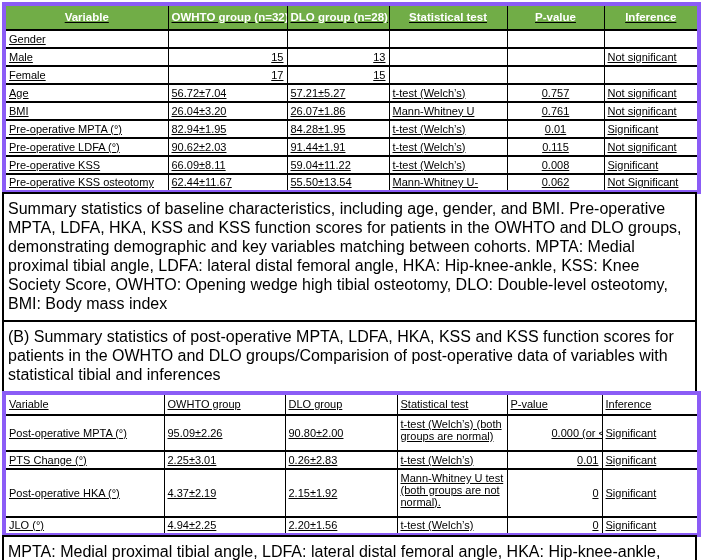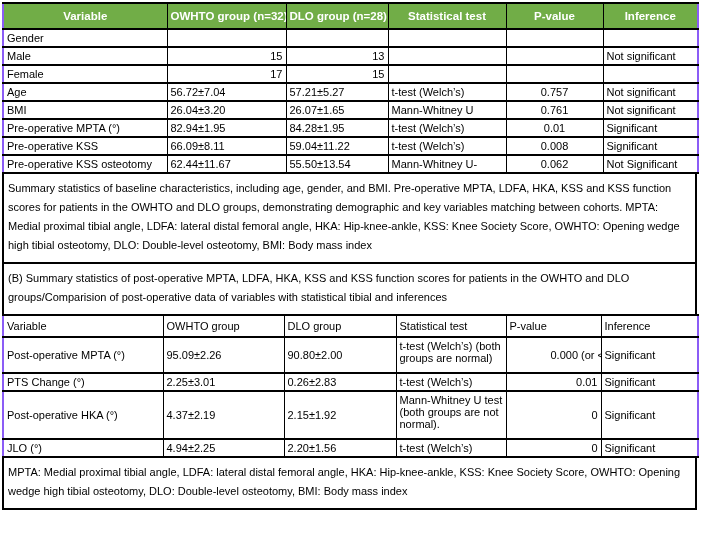--- a/index.html
+++ b/index.html
@@ -13,21 +13,22 @@
     overflow: hidden;
   }
   .sheet {
     padding: 2px 0 0 2px;
     width: 699px;
   }
   table {
     border-collapse: collapse;
     table-layout: fixed;
     width: 695px;
-    border: 2px solid #8b5cf6;
+    border: 4px solid #8b5cf6;
+    text-decoration: underline;
   }
   td, th {
     border: solid #000;
     border-width: 2px 1px;
     font-size: 11px;
     line-height: 13px;
     padding: 0 3px;
     overflow: hidden;
     vertical-align: middle;
     white-space: nowrap;
@@ -46,21 +47,21 @@
   .ta tbody tr { height: 18px; }
   .ta td:nth-child(5) { text-align: center; }
   .num { text-align: right; padding-left: 32px; }
   
   .block {
     box-sizing: border-box;
     width: 695px;
     border: 2px solid #000;
     margin-top: -2px;
     padding: 5px 4px 7px 4px;
-    font-size: 11px;
+    font-size: 16px;
     line-height: 19px;
   }
   .block p { margin: 0; }
   
   .tb { margin-top: -2px; }
   .tb thead tr { height: 22px; }
   .tb tbody tr { height: 18px; }
   .tb td:nth-child(5) { text-align: right; padding-left: 44px; }
   .tb td.wrapcell { white-space: normal; line-height: 12px; padding-top: 2px; padding-bottom: 8px; }
   .tb td.pl { text-align: left; }
@@ -119,32 +120,40 @@
         <td>Age</td>
         <td>56.72±7.04</td>
         <td>57.21±5.27</td>
         <td>t-test (Welch’s)</td>
         <td>0.757</td>
         <td>Not significant</td>
       </tr>
       <tr>
         <td>BMI</td>
         <td>26.04±3.20</td>
-        <td>26.07±1.65</td>
+        <td>26.07±1.86</td>
         <td>Mann-Whitney U</td>
         <td>0.761</td>
         <td>Not significant</td>
       </tr>
       <tr>
         <td>Pre-operative MPTA (°)</td>
         <td>82.94±1.95</td>
         <td>84.28±1.95</td>
         <td>t-test (Welch’s)</td>
         <td>0.01</td>
         <td>Significant</td>
+      </tr>
+      <tr>
+        <td>Pre-operative LDFA (°)</td>
+        <td>90.62±2.03</td>
+        <td>91.44±1.91</td>
+        <td>t-test (Welch’s)</td>
+        <td>0.115</td>
+        <td>Not significant</td>
       </tr>
       <tr>
         <td>Pre-operative KSS</td>
         <td>66.09±8.11</td>
         <td>59.04±11.22</td>
         <td>t-test (Welch’s)</td>
         <td>0.008</td>
         <td>Significant</td>
       </tr>
       <tr>

